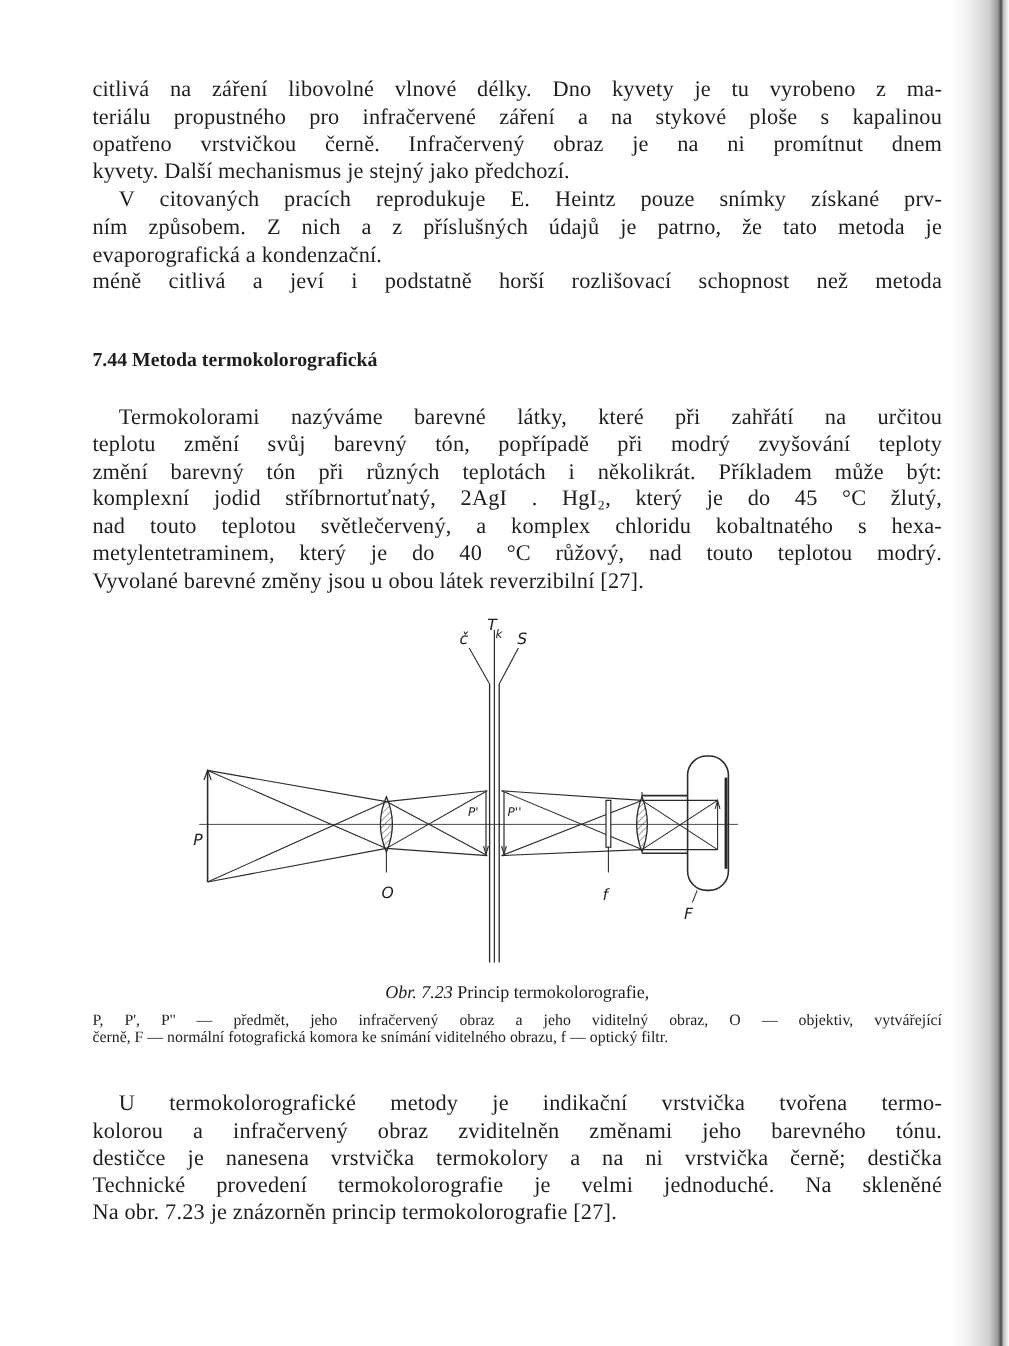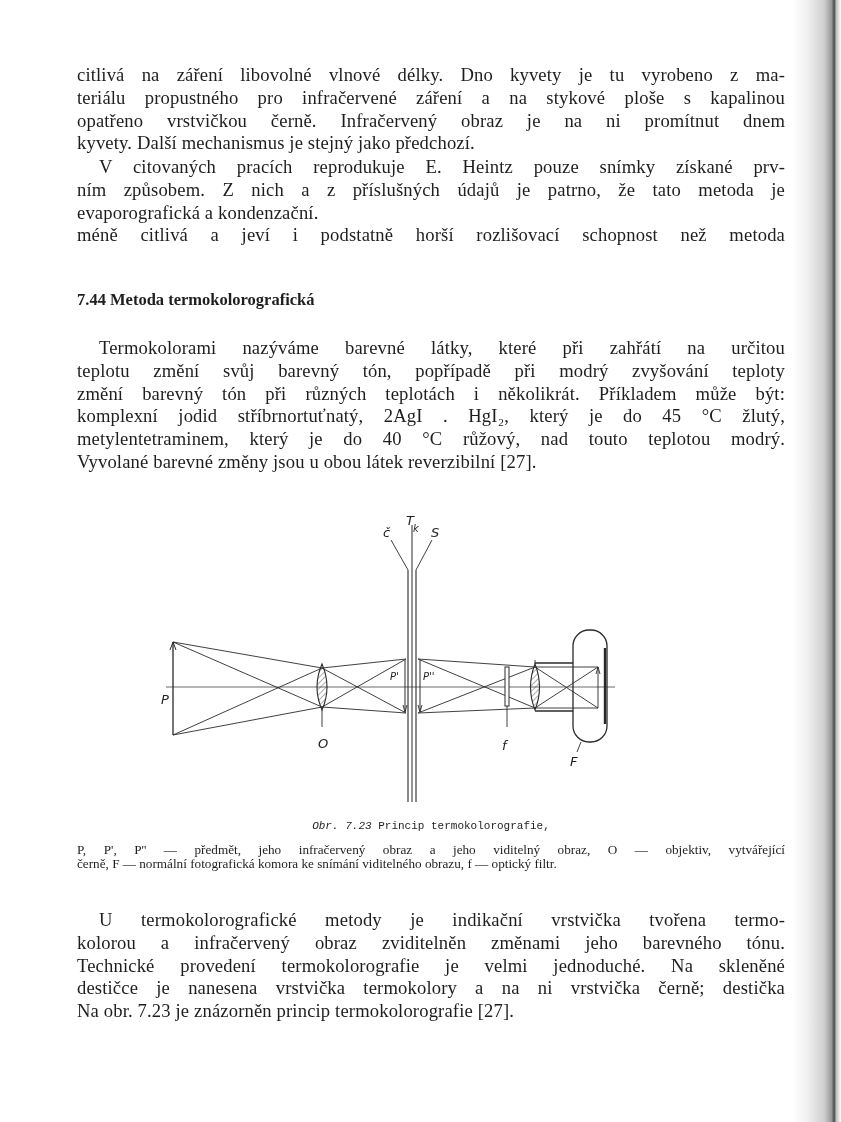--- a/index.html
+++ b/index.html
@@ -23,21 +23,21 @@
     .para .line { display: block; white-space: nowrap; text-align-last: justify; }
     .para .line.last { text-align-last: left; }
     .para .line.indent { padding-left: 22px; }
     .heading {
       position: absolute; left: 0; top: 290px;
       font-family: "Liberation Serif", "DejaVu Serif", serif;
       font-weight: bold; font-size: 16.5px;
     }
     .caption-title {
       position: absolute; left: 0; width: 708px; top: 820px; text-align: center;
-      font-family: Liberation Mono, monospace; font-size: 11px;
+      font-family: Liberation Serif, serif; font-size: 15px;
     }
     .caption-title i { font-style: italic; }
     .caption-body {
       position: absolute; left: 0; width: 708px; top: 843px;
       font-family: "Liberation Serif", serif; font-size: 13.2px; line-height: 14.2px;
     }
     .caption-body .line { display: block; white-space: nowrap; text-align: justify; text-align-last: justify; }
     .caption-body .line.last { text-align-last: left; }
     .page-number {
       position: absolute; left: 0; top: 1128px;
@@ -66,38 +66,39 @@
     <span class="line">méně citlivá a jeví i podstatně horší rozlišovací schopnost než metoda</span>
   </div>
 
   <div class="heading">7.44 Metoda termokolorografická</div>
 
   <div class="para" style="top:337px">
     <span class="line indent">Termokolorami nazýváme barevné látky, které při zahřátí na určitou</span>
     <span class="line">teplotu změní svůj barevný tón, popřípadě při modrý zvyšování teploty</span>
     <span class="line">změní barevný tón při různých teplotách i několikrát. Příkladem může být:</span>
     <span class="line">komplexní jodid stříbrnortuťnatý, 2AgI . HgI₂, který je do 45 °C žlutý,</span>
+    <span class="line">nad touto teplotou světlečervený, a komplex chloridu kobaltnatého s hexa-</span>
     <span class="line">metylentetraminem, který je do 40 °C růžový, nad touto teplotou modrý.</span>
     <span class="line last">Vyvolané barevné změny jsou u obou látek reverzibilní [27].</span>
   </div>
 
   <div class="caption-title">
     <i>Obr. 7.23</i><span> Princip termokolorografie,</span>
   </div>
 
   <div class="caption-body">
     <span class="line">P, P', P'' — předmět, jeho infračervený obraz a jeho viditelný obraz, O — objektiv, vytvářející</span>
     <span class="line last">černě, F — normální fotografická komora ke snímání viditelného obrazu, f — optický filtr.</span>
   </div>
 
   <div class="para" style="top:909px">
     <span class="line indent">U termokolorografické metody je indikační vrstvička tvořena termo-</span>
     <span class="line">kolorou a infračervený obraz zviditelněn změnami jeho barevného tónu.</span>
+    <span class="line">destičce je nanesena vrstvička termokolory a na ni vrstvička černě; destička</span>
     <span class="line">Technické provedení termokolorografie je velmi jednoduché. Na skleněné</span>
-    <span class="line">destičce je nanesena vrstvička termokolory a na ni vrstvička černě; destička</span>
     <span class="line last">Na obr. 7.23 je znázorněn princip termokolorografie [27].</span>
   </div>
 
   <div class="page-number">190</div>
 </div>
 
 <svg style="position:absolute;left:0;top:0" width="841" height="1122" viewBox="0 0 841 1122">
   <defs>
     <pattern id="hatch" width="4" height="4" patternUnits="userSpaceOnUse" patternTransform="rotate(45)">
       <line x1="0" y1="0" x2="0" y2="4" stroke="#333" stroke-width="0.8"></line>

